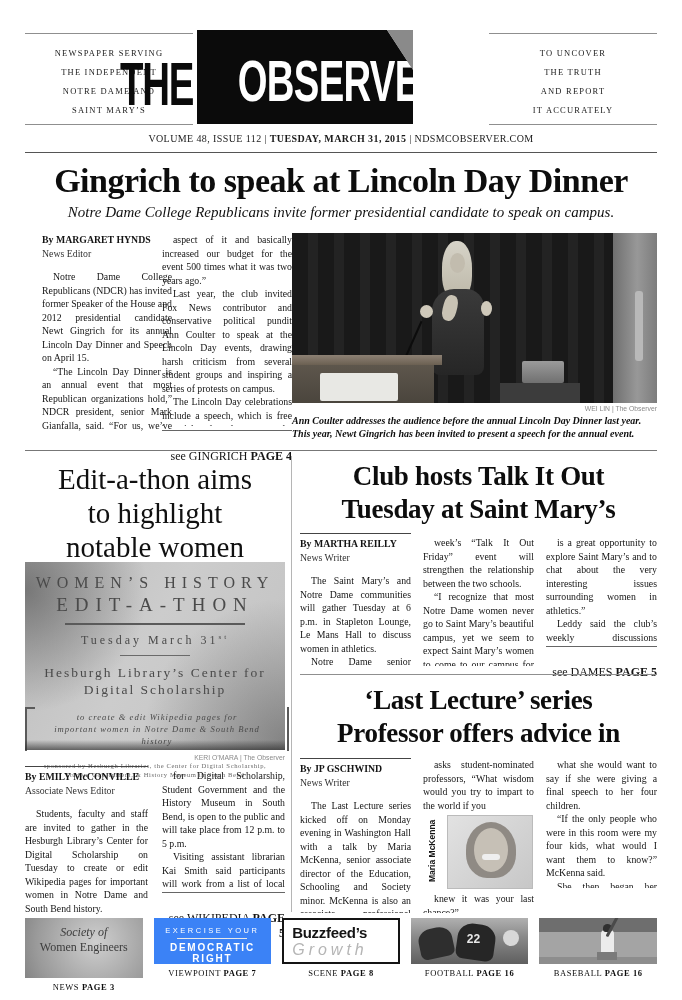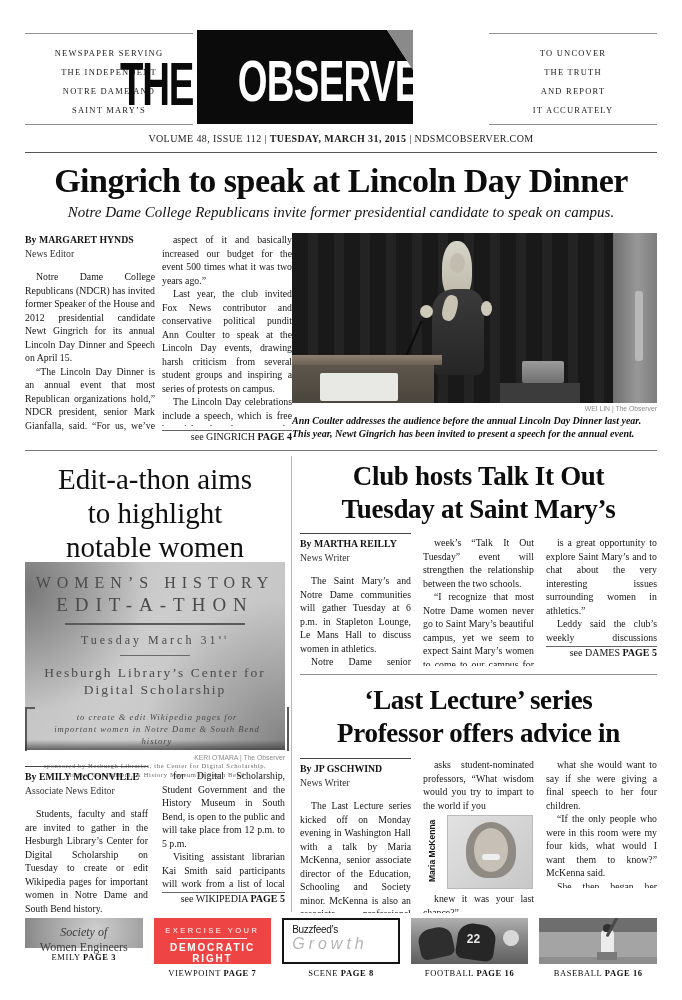--- a/index.html
+++ b/index.html
@@ -25,21 +25,21 @@
   .hl-sub{font-size:15px;font-style:italic;text-align:center;color:#111;}
   .hl-serif-light{font-size:29px;font-weight:400;text-align:center;line-height:34px;color:#101010;}
   .hl-bold{font-size:27px;font-weight:bold;text-align:center;line-height:33px;letter-spacing:-0.3px;color:#0d0d0d;}
 
   
   .col{overflow:hidden;text-align:justify;}
   .col p{margin:0;text-indent:11px;font-size:9.8px;line-height:13.5px;}
   .byrule{border-top:1px solid #444;margin-bottom:3px;}
   .byline{font-size:10px;font-weight:bold;text-indent:0 !important;line-height:12px;}
   .bytitle{font-size:8.3px;color:#333;text-indent:0 !important;line-height:10px;margin-bottom:10px !important;}
-  .jump{border-top:1px solid #666;padding-top:0;font-size:10px;text-align:right;}
+  .jump{border-top:1px solid #666;padding-top:18px;font-size:12px;text-align:right;}
   .jump b{font-weight:bold;}
   .credit{font-size:6.8px;color:#8a8a8a;text-align:right;font-family:"Liberation Sans",sans-serif;}
   .caption{font-size:10px;font-weight:bold;font-style:italic;line-height:13px;color:#0d0d0d;}
 
   
   .photo-main{background:repeating-linear-gradient(90deg,#191919 0 16px,#232323 16px 26px);}
   
   .poster{background:
       radial-gradient(circle at 0% 15%, rgba(60,60,60,.55), rgba(60,60,60,0) 40%),
       radial-gradient(circle at 100% 95%, rgba(70,70,70,.5), rgba(70,70,70,0) 45%),
@@ -65,26 +65,26 @@
   .headshot{background:linear-gradient(135deg,#e2e2e2,#c7c7c7);position:relative;overflow:hidden;border:1px solid #bbb;}
   .vert-cap{writing-mode:vertical-rl;transform:rotate(180deg);text-align:center;line-height:1.1;}
   .vert-cap .nm{font-weight:bold;font-size:8.5px;font-family:"Liberation Sans",sans-serif;}
   .vert-cap .rl{font-size:6px;font-family:"Liberation Sans",sans-serif;color:#333;}
 
   
   .teaser-label{font-size:8.5px;letter-spacing:0.6px;text-align:center;margin-top:4px;color:#0d0d0d;}
   .teaser-label b{font-weight:bold;}
   .box-swe{background:radial-gradient(circle at 60% 40%,#cfcfcf,#9a9a9a 75%,#858585);
            color:#3c3c3c;text-align:center;font-size:12px;line-height:15px;padding-top:7px;box-sizing:border-box;}
-  .box-dem{background:#ef4444;color:#fff;text-align:center;font-family:"Liberation Sans",sans-serif;box-sizing:border-box;padding-top:8px;}
+  .box-dem{background:#3b82f6;color:#fff;text-align:center;font-family:"Liberation Sans",sans-serif;box-sizing:border-box;padding-top:8px;}
   .box-dem .l1{font-size:7.5px;letter-spacing:2.5px;}
   .box-dem .sep{width:70px;height:1px;background:#e8e8e8;margin:3px auto;}
   .box-dem .l2{font-size:10px;font-weight:bold;letter-spacing:1.8px;border-bottom:2px solid #fff;display:inline-block;padding-bottom:1px;}
   .box-buzz{background:#fff;border:2px solid #141414;box-sizing:border-box;padding:4px 0 0 8px;font-family:"Liberation Sans",sans-serif;}
-  .box-buzz .l1{font-weight:normal;font-size:10px;color:#141414;letter-spacing:-0.3px;}
+  .box-buzz .l1{font-weight:bold;font-size:15px;color:#141414;letter-spacing:-0.3px;}
   .box-buzz .l2{font-style:italic;font-size:16px;color:#b5b5b5;letter-spacing:4px;}
   .box-photo{position:relative;overflow:hidden;}
 </style>
 </head>
 <body>
 
 <div id="page">
 
   <div class="abs rule" style="left:25px;top:33px;width:168px;"></div>
   <div class="abs tagline" style="left:25px;top:44px;width:168px;">
@@ -113,21 +113,21 @@
   <div class="abs rule" style="left:489px;top:124px;width:168px;"></div>
 
   <div class="abs volume" style="left:0;top:133px;width:682px;">
     <span>VOLUME 48, ISSUE 112 | </span><b>TUESDAY, MARCH 31, 2015</b><span> | NDSMCOBSERVER.COM</span>
   </div>
   <div class="abs rule" style="left:25px;top:152px;width:632px;background:#555;"></div>
 
   <div class="abs hl-lead" style="left:0;top:162px;width:682px;">Gingrich to speak at Lincoln Day Dinner</div>
   <div class="abs hl-sub" style="left:0;top:204px;width:682px;">Notre Dame College Republicans invite former presidential candidate to speak on campus.</div>
 
-  <div class="abs col" style="left:25px;top:233px;width:130px;height:199px;">
+  <div class="abs col" style="left:42px;top:233px;width:130px;height:199px;">
     <p class="byline">By MARGARET HYNDS</p>
     <p class="bytitle">News Editor</p>
     <p>Notre Dame College Republicans (NDCR) has invited former Speaker of the House and 2012 presidential candidate Newt Gingrich for its annual Lincoln Day Dinner and Speech on April 15.</p>
     <p>“The Lincoln Day Dinner is an annual event that most Republican organizations hold,” NDCR president, senior Mark Gianfalla, said. “For us, we’ve had one as long as I’ve been here. … I think continually for the last 10 years our club has done it.</p>
 
   </div>
   <div class="abs col" style="left:162px;top:233px;width:130px;height:193px;">
     <p>aspect of it and basically increased our budget for the event 500 times what it was two years ago.”</p>
     <p>Last year, the club invited Fox News contributor and conservative political pundit Ann Coulter to speak at the Lincoln Day events, drawing harsh criticism from several student groups and inspiring a series of protests on campus.</p>
     <p>The Lincoln Day celebrations include a speech, which is free but ticketed and open to the public, that will be held April 15 at 6 p.m. in Washington Hall, and the dinner that follows is</p>
@@ -208,21 +208,21 @@
   </div>
 
   <div class="abs col" style="left:300px;top:533px;width:111px;height:133px;">
     <div class="byrule"></div>
     <p class="byline">By MARTHA REILLY</p>
     <p class="bytitle">News Writer</p>
     <p>The Saint Mary’s and Notre Dame communities will gather Tuesday at 6 p.m. in Stapleton Lounge, Le Mans Hall to discuss women in athletics.</p>
     <p>Notre Dame senior Alison Leddy, founder of the female empowerment club Notre Dames, said she hopes this</p>
   </div>
   <div class="abs col" style="left:423px;top:536px;width:111px;height:130px;">
-    <p>week’s “Talk It Out Tuesday” event will strengthen the relationship between the two schools.</p>
+    <p>week’s “Talk It Out Friday” event will strengthen the relationship between the two schools.</p>
     <p>“I recognize that most Notre Dame women never go to Saint Mary’s beautiful campus, yet we seem to expect Saint Mary’s women to come to our campus for classes, clubs and social events,” Leddy said.</p>
 
   </div>
   <div class="abs col" style="left:546px;top:536px;width:111px;height:108px;">
     <p>is a great opportunity to explore Saint Mary’s and to chat about the very interesting issues surrounding women in athletics.”</p>
     <p>Leddy said the club’s weekly discussions generally deal with issues that affect women, but this week’s topic is especially meaningful.</p>
 
   </div>
   <div class="abs jump" style="left:546px;top:646px;width:111px;">
     <span>see DAMES </span><b>PAGE 5</b>
@@ -261,25 +261,25 @@
 
   <div class="abs col" style="left:546px;top:758px;width:111px;height:130px;">
     <p>what she would want to say if she were giving a final speech to her four children.</p>
     <p>“If the only people who were in this room were my four kids, what would I want them to know?” McKenna said.</p>
     <p>She then began her speech by reading off a list of quotes and advice from her family and friends whom she asked for help in preparing her lecture. Although the content of each</p>
   </div>
 
   <div class="abs" style="left:25px;top:918px;width:632px;display:flex;gap:11px;">
 
     <div style="flex:1;">
-      <div class="box-swe" style="height:30px;font-family:Liberation Serif, serif;">
+      <div class="box-swe" style="height:60px;font-family:Liberation Serif, serif;">
         <div style="font-style:italic;">Society of</div>
         <div>Women Engineers</div>
       </div>
-      <div class="teaser-label"><span>EMILY </span><b>PAGE 3</b></div>
+      <div class="teaser-label"><span>NEWS </span><b>PAGE 3</b></div>
     </div>
 
     <div style="flex:1;">
       <div class="box-dem" style="height:46px;">
         <div class="l1">EXERCISE YOUR</div>
         <div class="sep"></div>
         <div class="l2">DEMOCRATIC RIGHT</div>
       </div>
       <div class="teaser-label"><span>VIEWPOINT </span><b>PAGE 7</b></div>
     </div>

